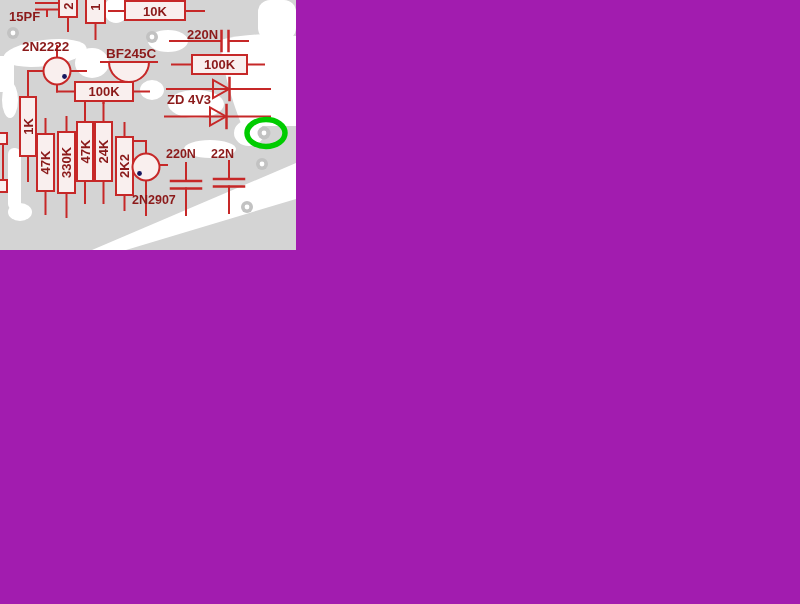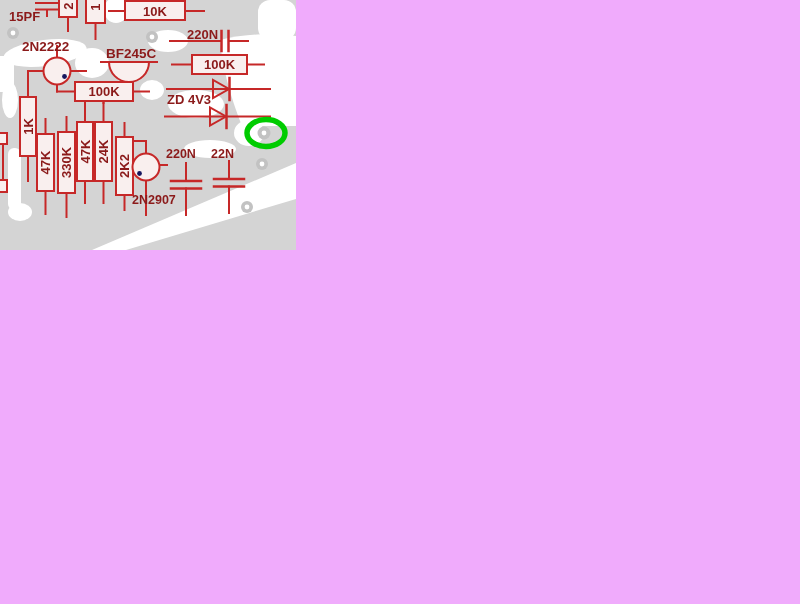--- a/index.html
+++ b/index.html
@@ -1,16 +1,16 @@
 <!DOCTYPE html>
 <html><head>
 <meta charset="utf-8">
 <style>
   html,body{margin:0;padding:0;background:#ffffff;}
-  .page{position:relative;width:800px;height:604px;background:#f0abfc;overflow:hidden;}
+  .page{position:relative;width:800px;height:604px;background:#a21caf;overflow:hidden;}
   .board{position:absolute;left:0;top:0;}
   text{font-family:"Liberation Sans","DejaVu Sans",sans-serif;font-weight:700;}
 </style>
 </head>
 <body>
 
 <div class="page">
   <svg class="board" width="296" height="250" viewBox="0 0 296 250" xmlns="http://www.w3.org/2000/svg">
 
     <g>

